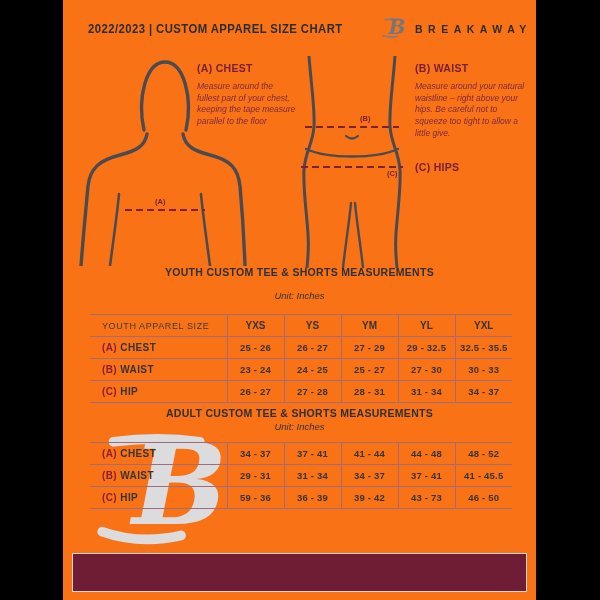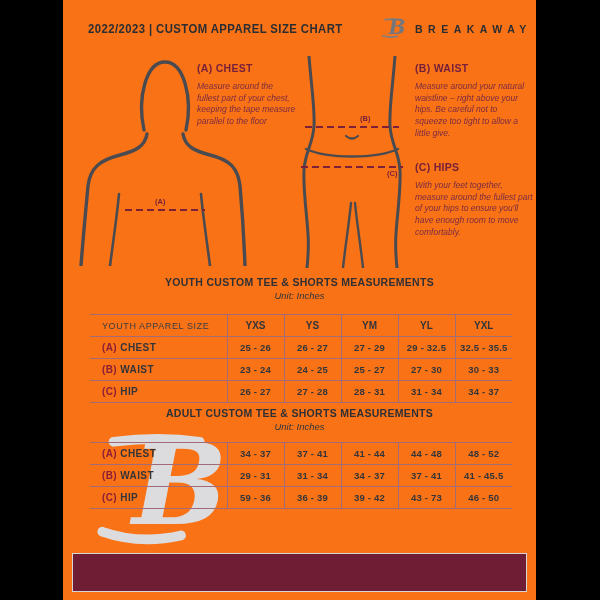--- a/index.html
+++ b/index.html
@@ -29,21 +29,21 @@
   .marker{position:absolute;font-size:7.5px;font-weight:bold;color:#77203a;z-index:4;}
   .mk-a{left:92px;top:197px;}
   .mk-b{left:297px;top:114px;}
   .mk-c{left:324px;top:169px;}
 
   
   .tbl-title{position:absolute;left:0;right:0;text-align:center;font-size:10.5px;font-weight:bold;
              color:#2e3035;letter-spacing:.3px;z-index:3;}
   .tbl-unit{position:absolute;left:0;right:0;text-align:center;font-size:9.5px;font-weight:normal;
             font-style:italic;color:#33353a;z-index:3;}
-  .yt-title{top:276px;} .yt-unit{top:290px;}
+  .yt-title{top:266px;} .yt-unit{top:290px;}
   .at-title{top:407px;} .at-unit{top:421px;}
   table.size{position:absolute;left:27px;width:422px;border-collapse:collapse;table-layout:fixed;z-index:3;}
   .yt-table{top:314px;} .at-table{top:442px;}
   table.size col.c0{width:137px;} table.size col.cs{width:57px;}
   table.size td,table.size th{height:21px;padding:0;border-top:1px solid #a26b79;
       font-size:10px;color:#33353a;background:transparent;vertical-align:middle;}
   table.size tr:last-child td{border-bottom:1px solid #a26b79;}
   table.size td+td,table.size th+th{border-left:1px solid #a26b79;text-align:center;}
   table.size th{font-weight:bold;}
   table.size th.lbl{font-weight:normal;font-size:9px;letter-spacing:.6px;text-align:left;padding-left:12px;color:#3a3c41;}
@@ -105,21 +105,20 @@
   <div class="inst blk-chest">
     <h3>(A) CHEST</h3>
     <p>Measure around the fullest part of your chest, keeping the tape measure parallel to the floor</p>
   </div>
   <div class="inst blk-waist">
     <h3>(B) WAIST</h3>
     <p>Measure around your natural waistline – right above your hips. Be careful not to squeeze too tight to allow a little give.</p>
   </div>
   <div class="inst blk-hips">
     <h3>(C) HIPS</h3>
-    <p>With your feet together, measure around the fullest part of your hips to ensure you'll have enough room to move comfortably.</p>
   </div>
 
   <div class="watermark">
     <svg width="150" height="150" viewBox="0 0 40 36">
       <path d="M6 7 Q18 5.5 29 7" stroke="#dcdcdf" stroke-width="2.6" fill="none" stroke-linecap="round"></path>
       <text x="11" y="29" font-family="DejaVu Serif, serif" font-style="italic" font-weight="bold" font-size="30" fill="#dcdcdf">B</text>
       <path d="M3 31 Q13 34.5 24 32" stroke="#dcdcdf" stroke-width="2.6" fill="none" stroke-linecap="round"></path>
     </svg>
   </div>
 

